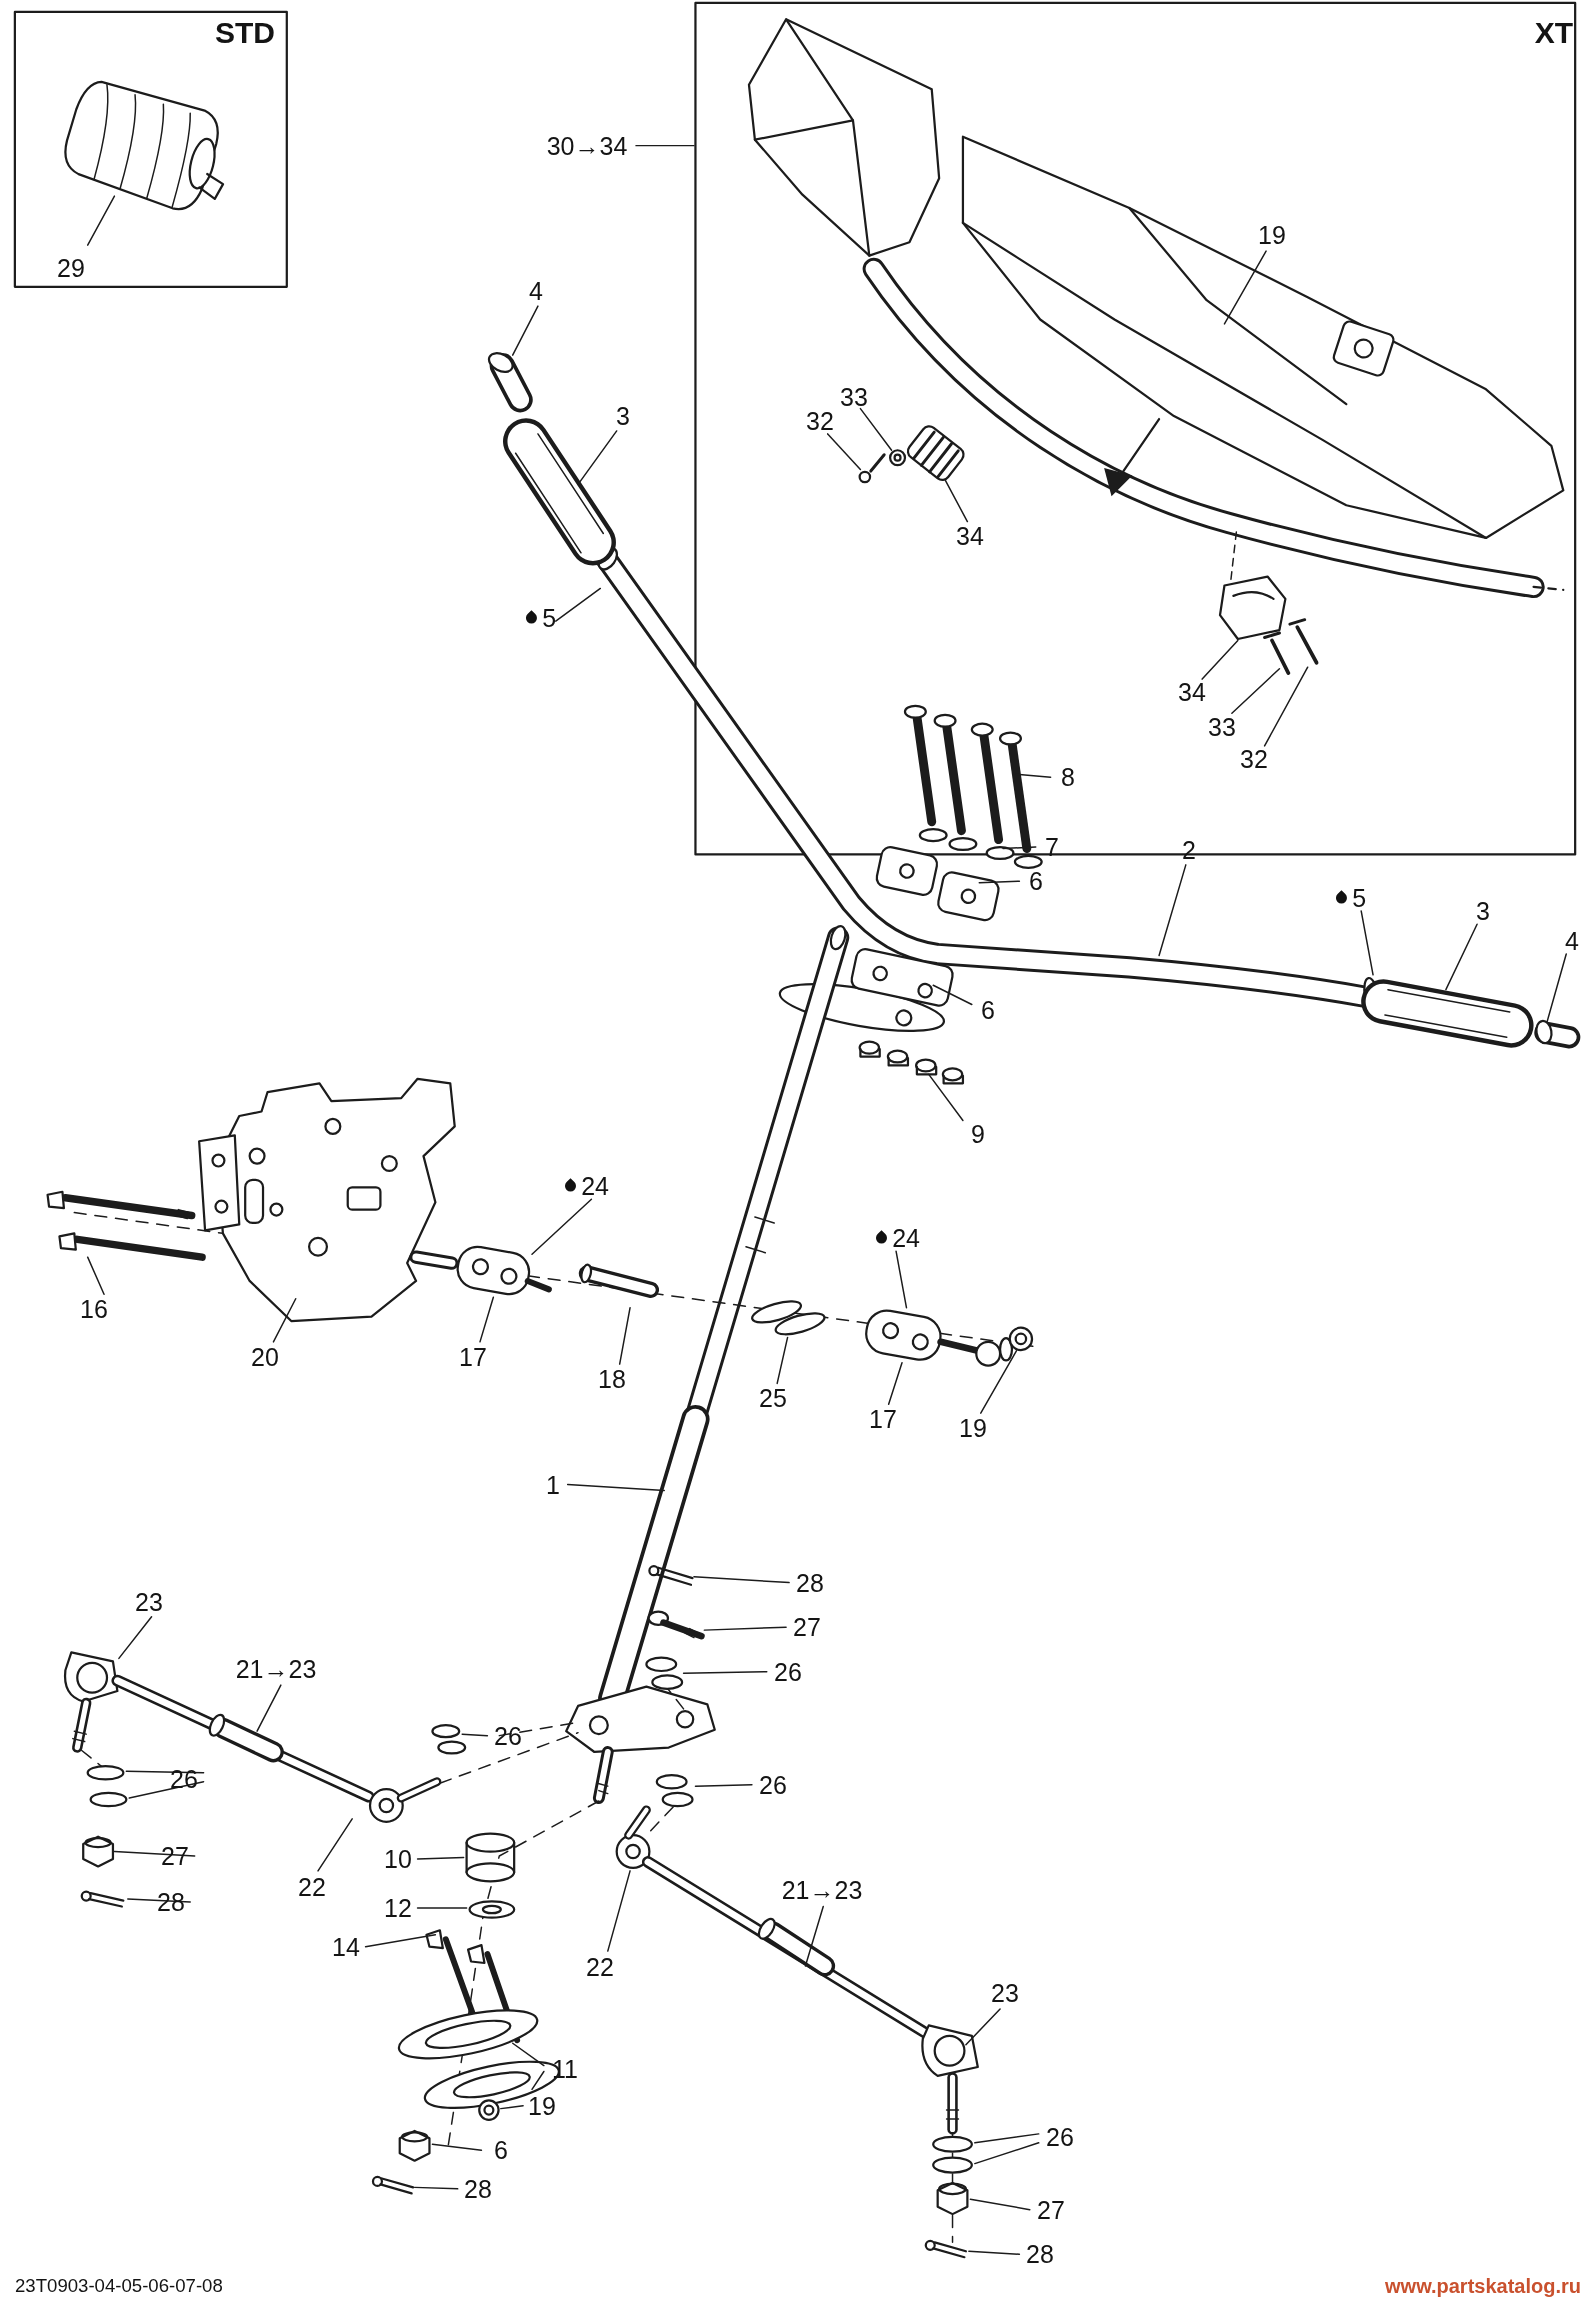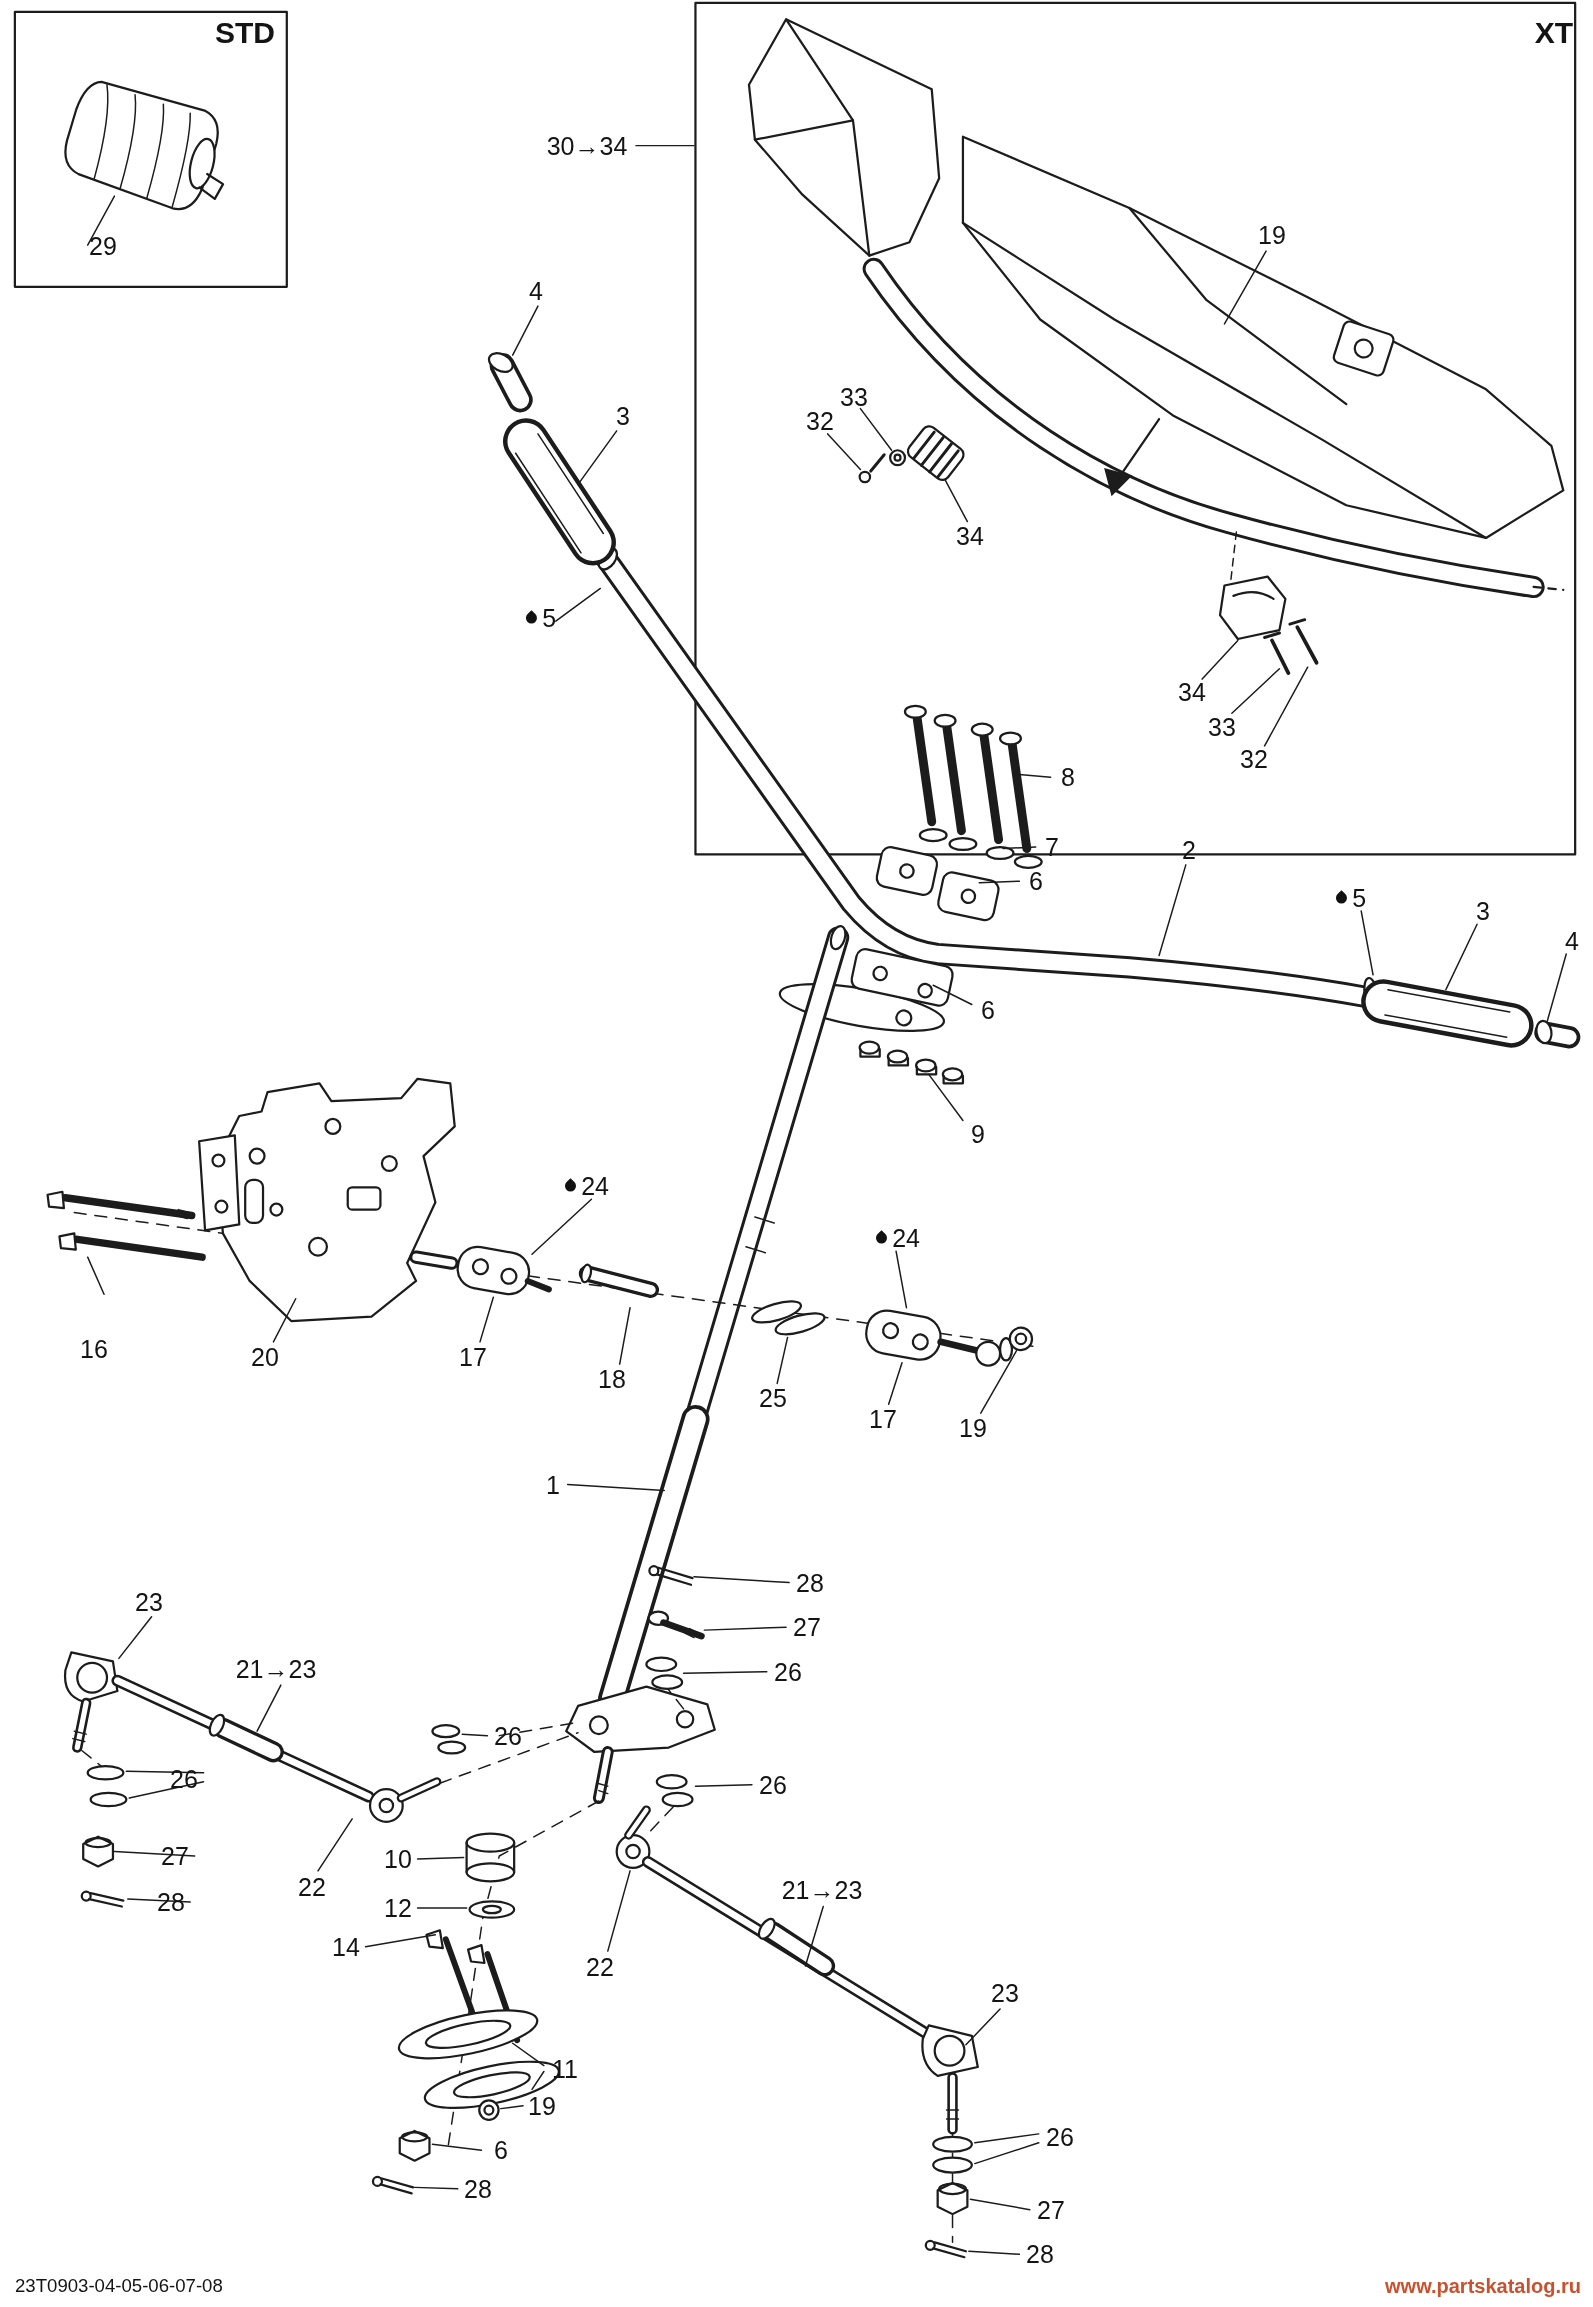--- a/index.html
+++ b/index.html
@@ -389,21 +389,21 @@
     <path d="M1346 2704 L1300 2752"></path>
     <path d="M1398 2872 L1312 2884"></path>
     <path d="M1398 2884 L1312 2912"></path>
     <path d="M1386 2974 L1306 2960"></path>
     <path d="M1372 3034 L1304 3030"></path>
   </g>
 </g>
 </svg>
 
 <div class="layer">
-      <span class="callout" style="left: 71px; top: 246px; margin-left: 32px;">
+      <span class="callout" style="left: 71px; top: 268px;">
         <span>29</span>
       </span>
       <span class="callout" style="left: 587px; top: 146px;">
         <span>30→34</span>
       </span>
       <span class="callout" style="left: 1272px; top: 235px;">
         <span>19</span>
       </span>
       <span class="callout" style="left: 854px; top: 397px;">
         <span>33</span>
@@ -462,21 +462,21 @@
         <span>9</span>
       </span>
       <span class="callout" style="left: 587px; top: 1186px;">
         <i class="drop"></i>
         <span>24</span>
       </span>
       <span class="callout" style="left: 898px; top: 1238px;">
         <i class="drop"></i>
         <span>24</span>
       </span>
-      <span class="callout" style="left: 94px; top: 1309px; margin-top: 40px;">
+      <span class="callout" style="left: 94px; top: 1309px;">
         <span>16</span>
       </span>
       <span class="callout" style="left: 265px; top: 1357px;">
         <span>20</span>
       </span>
       <span class="callout" style="left: 473px; top: 1357px;">
         <span>17</span>
       </span>
       <span class="callout" style="left: 612px; top: 1379px;">
         <span>18</span>

